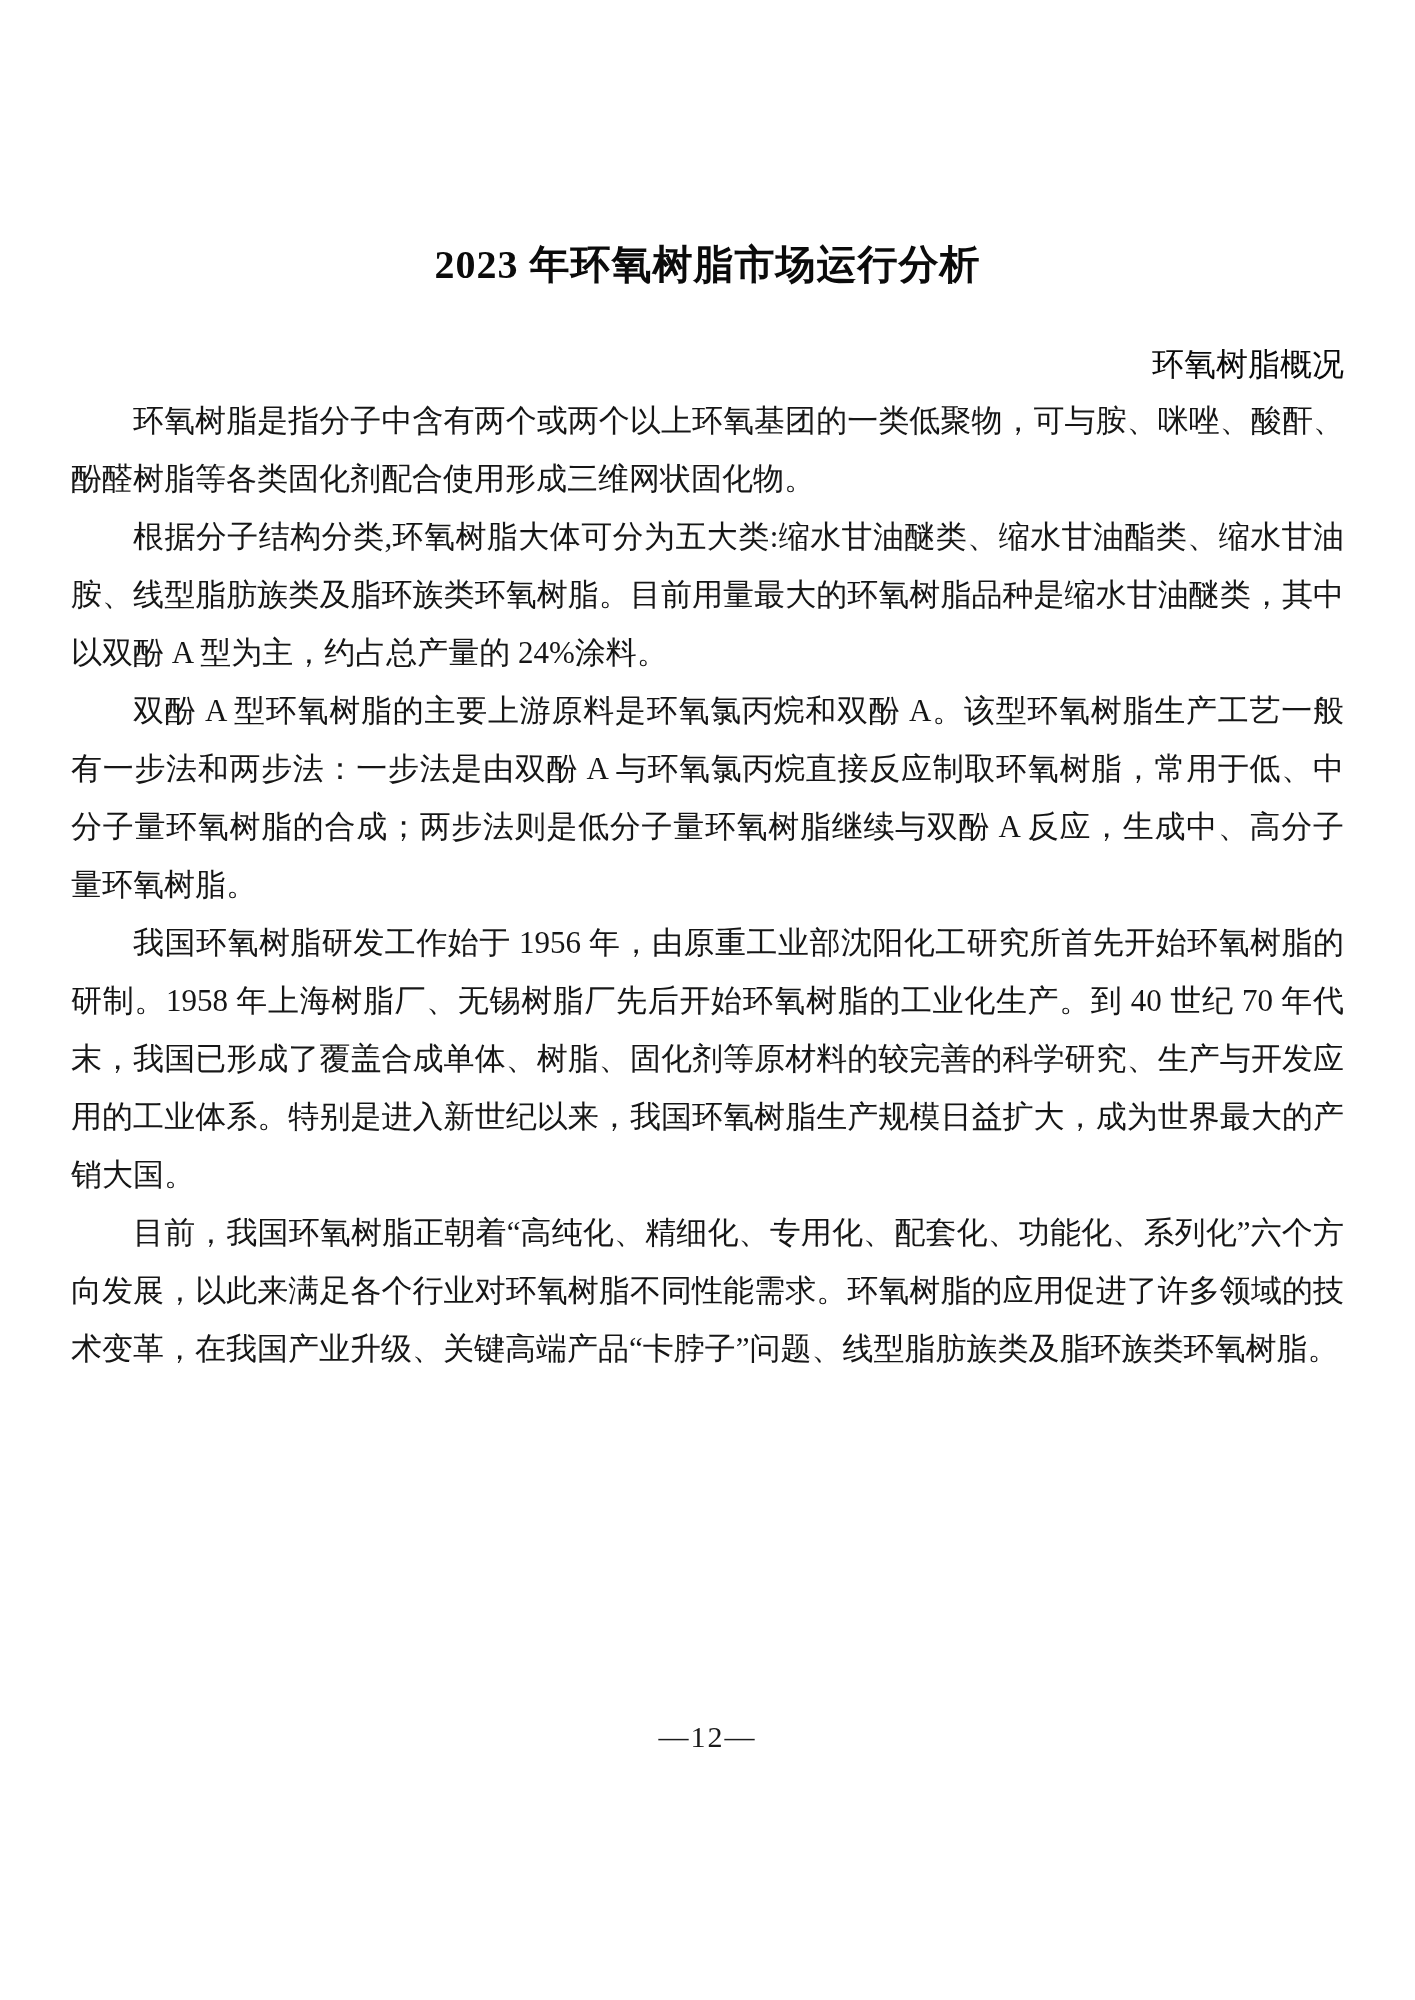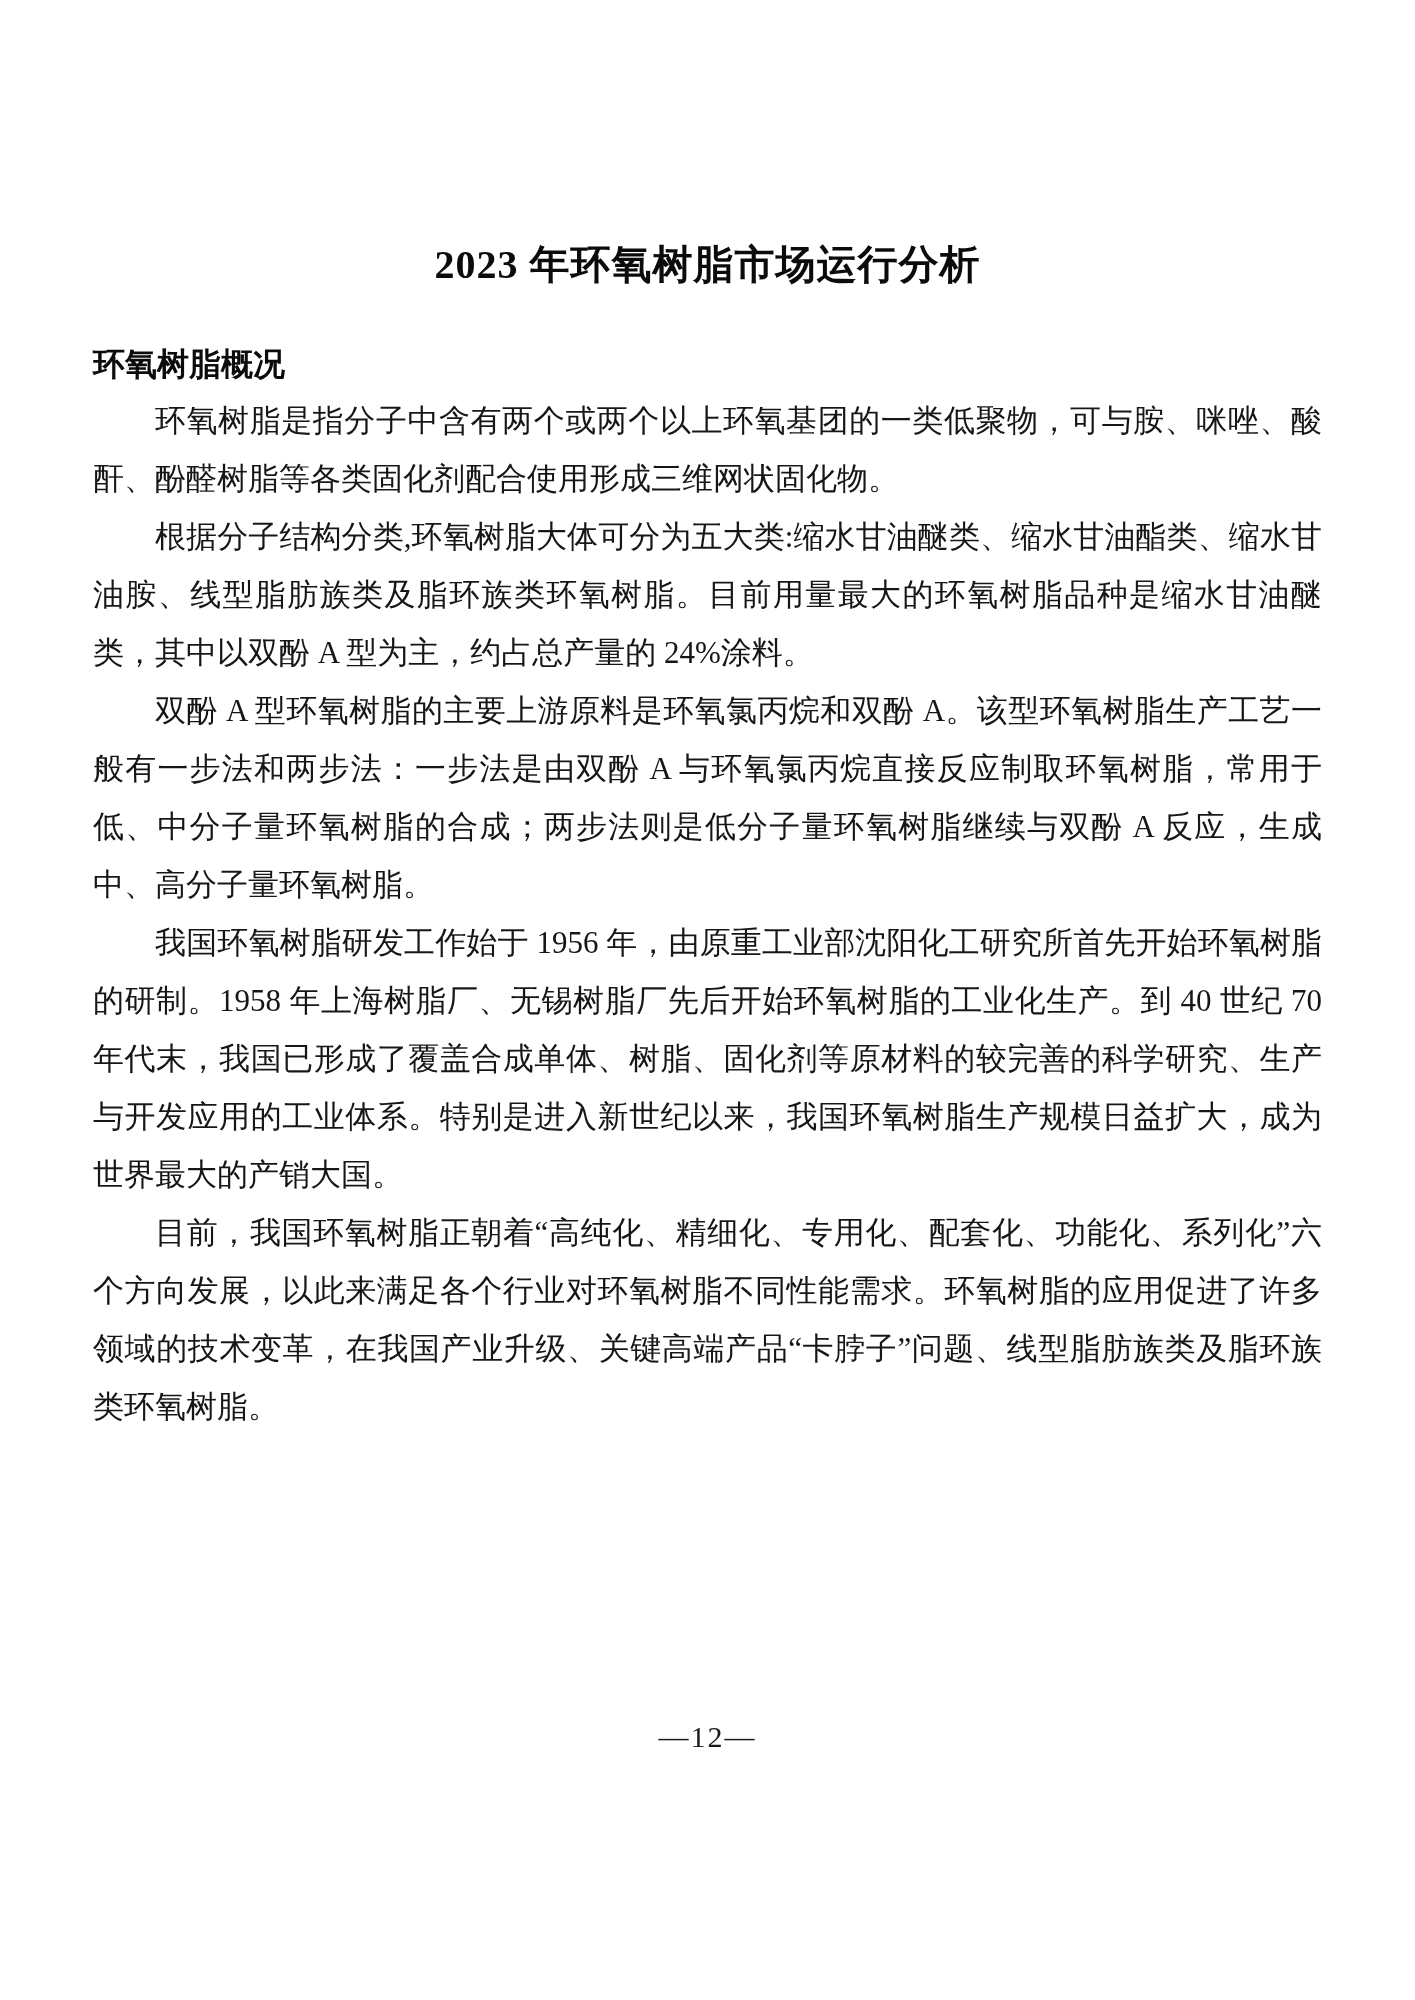--- a/index.html
+++ b/index.html
@@ -12,39 +12,40 @@
     position: relative;
     width: 1415px;
     height: 2000px;
     margin: 0 auto;
     background: #ffffff;
     color: #111111;
     font-family: "Liberation Serif", "DejaVu Serif", serif;
     overflow: hidden;
   }
   .content {
-    padding: 0 93px;
+    padding: 0 71px;
     box-sizing: border-box;
   }
   .doc-title {
     margin: 0;
     padding-top: 238px;
     text-align: center;
     font-size: 40px;
     font-weight: bold;
     line-height: 1.35;
     letter-spacing: 1px;
     color: #0b0b0b;
   }
   .section-heading {
     margin: 52px 0 8px 0;
     font-size: 32px;
-    font-weight: bold;
+    font-weight: normal;
     line-height: 1.25;
     color: #0b0b0b;
+    text-align: right;
   }
   .body-para {
     margin: 0;
     font-size: 31px;
     line-height: 58px;
     text-align: justify;
     text-justify: inter-ideograph;
     text-indent: 2em;
     color: #161616;
   }

